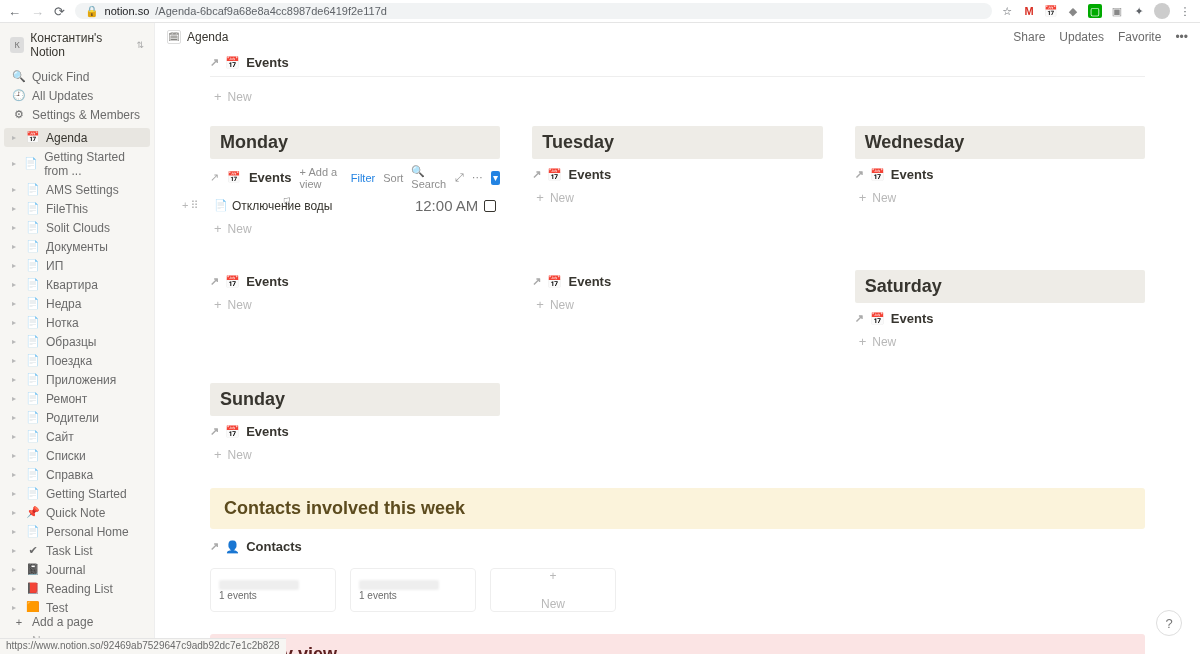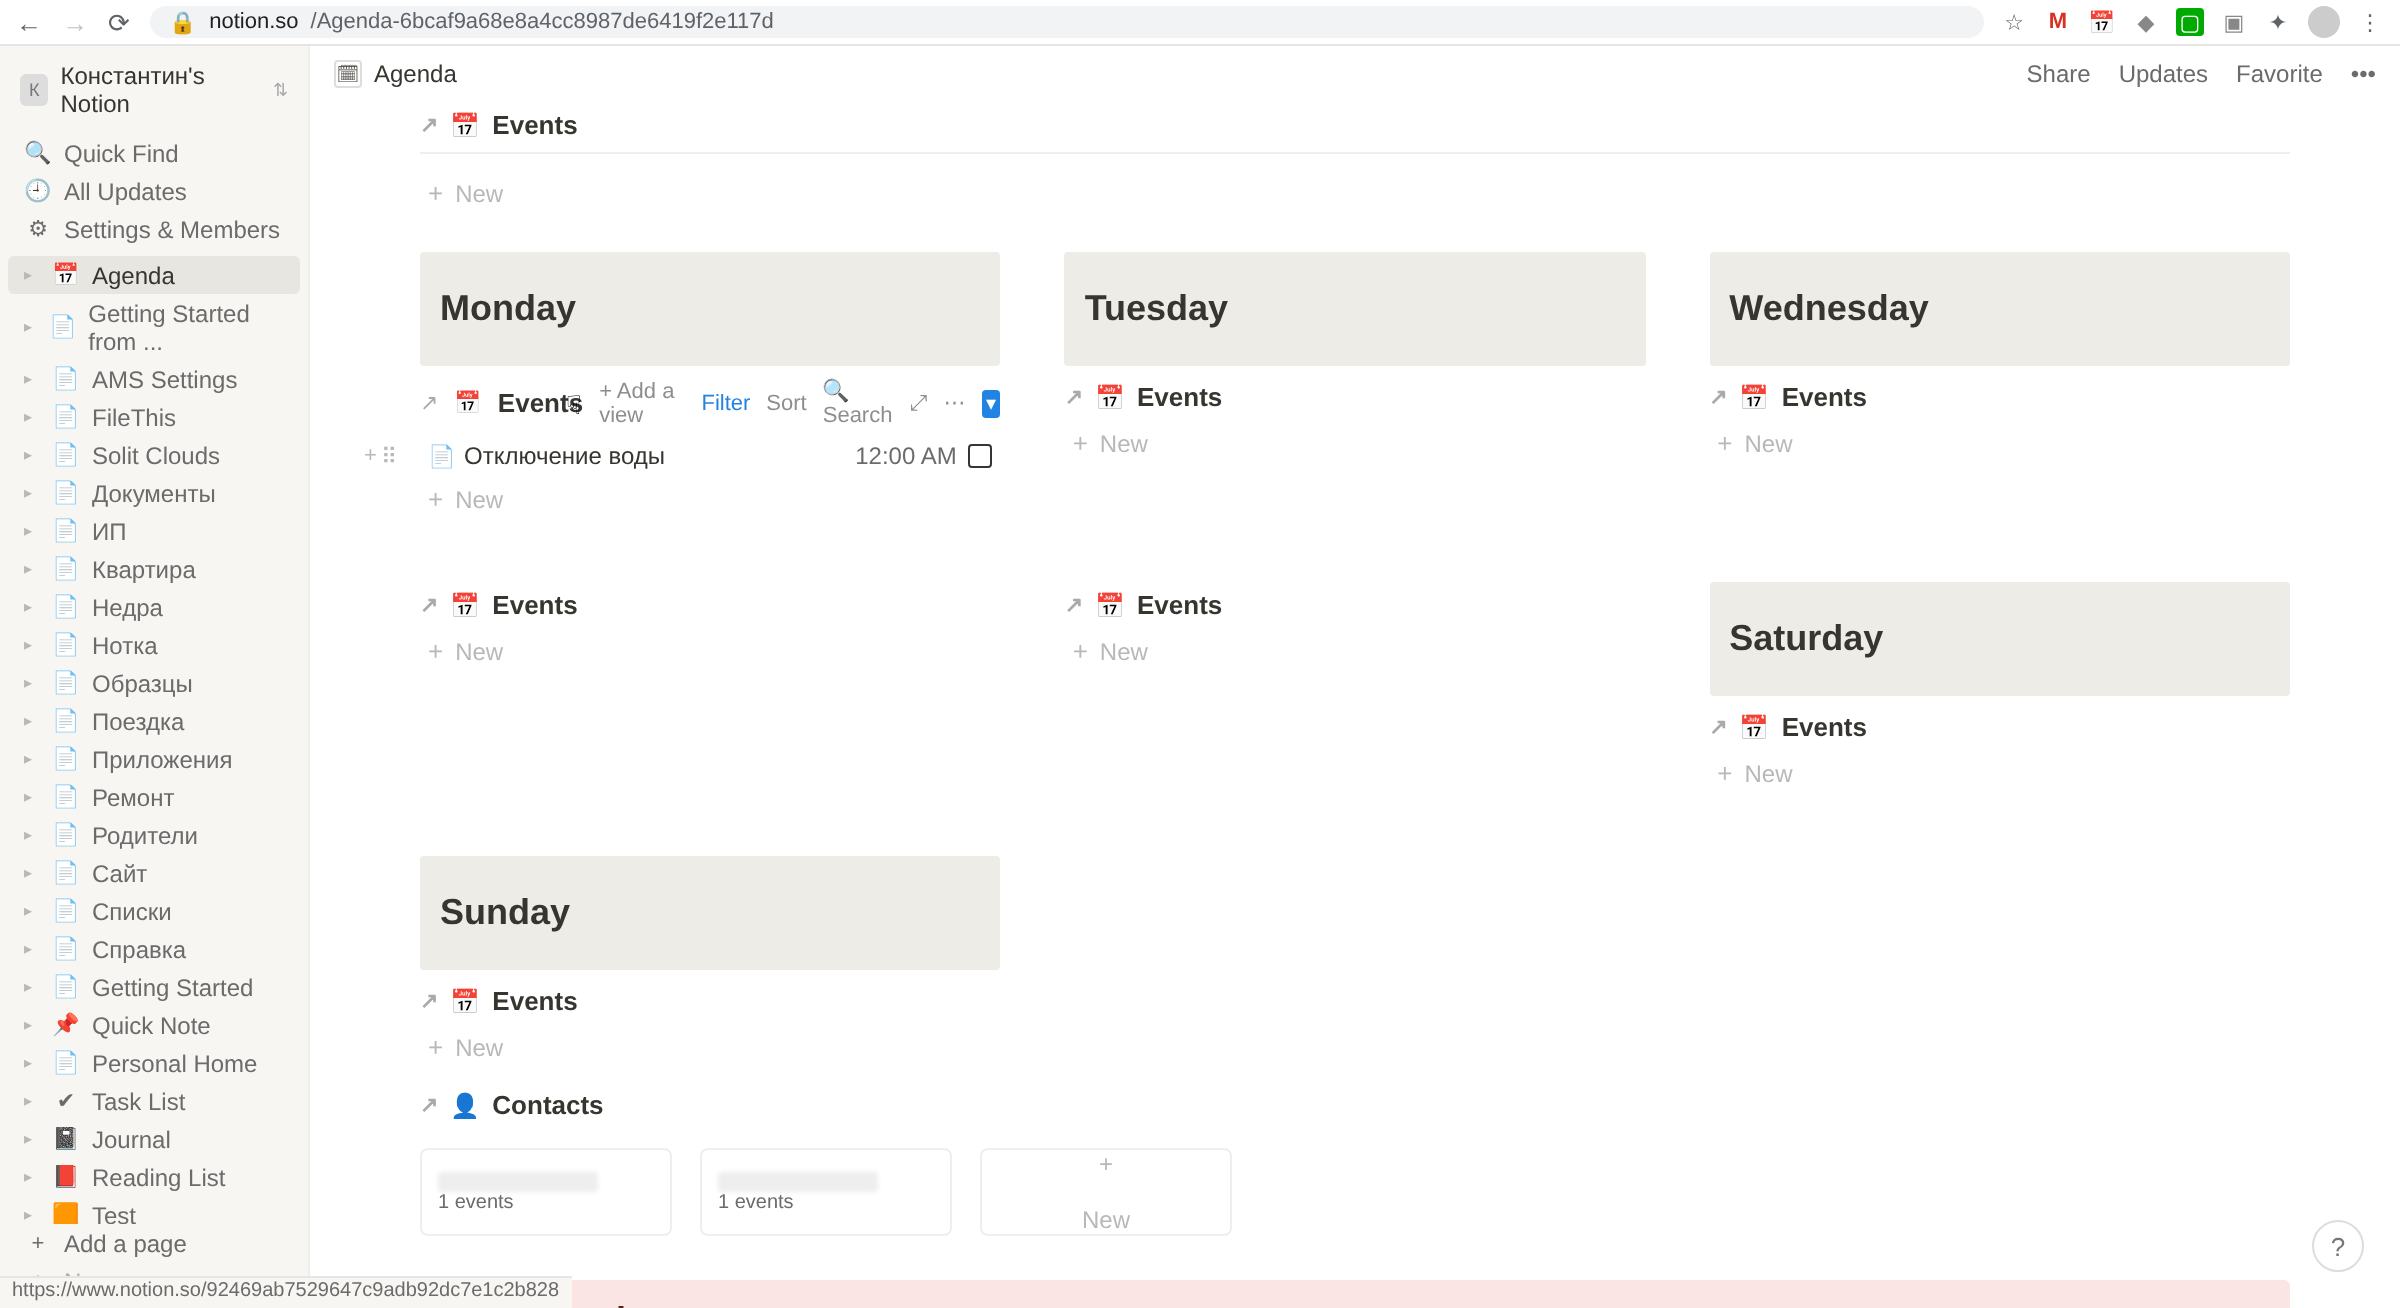--- a/index.html
+++ b/index.html
@@ -36,31 +36,31 @@
 
 .linked-db { margin-bottom: 10px; }
 .db-title-row { display:flex; align-items:center; gap:6px; padding: 4px 0; font-size:13px; font-weight:600; color:#37352f; }
 .db-title-row .arrow { color:#aaa; font-size:11px;}
 .db-title-row .cal { font-size:12px;}
 .new-row { display:flex; align-items:center; gap:6px; color:#b8b8b8; font-size:12px; padding:4px 4px; cursor:pointer;}
 .new-row .plus { font-size:13px; }
 
 .day-grid { display:grid; grid-template-columns: 1fr 1fr 1fr; gap: 30px 32px; margin-top:18px; }
 .day-block { }
-.day-header { background:#eeece7; padding: 18px 10px; font-size:18px; font-weight:600; color:#37352f; border-radius:2px; margin-bottom:4px; }
+.day-header { background:#eeece7; padding: 6px 10px; font-size:18px; font-weight:600; color:#37352f; border-radius:2px; margin-bottom:4px; }
 .day-toolbar { display:flex; align-items:center; gap:8px; font-size:11px; color:#8e8e8e; padding:2px 0 4px 0;}
 .day-toolbar .tb-item { cursor:pointer; }
 .day-toolbar .tb-filter { color:#2383e2; }
 .day-toolbar .tb-new { width:14px; height:14px; background:#2383e2; border-radius:2px; color:#fff; display:inline-flex;align-items:center;justify-content:center;font-size:10px;}
 
 .db-row { display:flex; align-items:center; padding:3px 4px; font-size:12px; color:#37352f; position:relative;}
 .db-row .row-handles { position:absolute; left:-28px; display:flex; gap:2px; color:#b8b8b8; font-size:11px;}
 .db-row .pgicon { width:14px; font-size:11px; margin-right:4px; color:#aaa;}
 .db-row .row-title { flex:1; }
-.db-row .row-time { font-size:12px; color:#6b6b6b; margin-right:6px;}
+.db-row .row-time { font-size:15px; color:#6b6b6b; margin-right:6px;}
 .db-row .row-chk { width:12px; height:12px; border:1.5px solid #37352f; border-radius:2px;}
 
 .hr { border:none; border-top:1px solid #eee; margin: 2px 0 8px 0; }
 
 .callout { padding: 10px 14px; border-radius:3px; font-size:18px; font-weight:600; margin-top:22px; }
 .callout.yellow { background:#fbf3db; color:#5c4b1e; }
 .callout.red { background:#fbe4e4; color:#5c1e1e; }
 
 .contacts-row { display:flex; gap:14px; margin-top:10px; }
 .contact-card { width:126px; height:44px; border:1px solid #eee; border-radius:4px; padding:6px 8px; font-size:10px; color:#6b6b6b; display:flex; flex-direction:column; justify-content:center;}
@@ -386,20 +386,23 @@
       <span>Events</span>
     </div>
 
     <div class="new-row">
                 <span class="plus">+</span>
                 <span>New</span>
               </div>
             </div>
           </div>
 
+        <div class="callout yellow">
+          <span>Contacts involved this week</span>
+        </div>
         <div class="db-title-row" style="margin-top:6px">
           <span class="arrow">↗</span>
           <span style="font-size:12px">👤</span>
           <span>Contacts</span>
         </div>
         <div class="contacts-row">
           <div class="contact-card">
             <div class="cname"></div>
             <span>1 events</span>
           </div>

